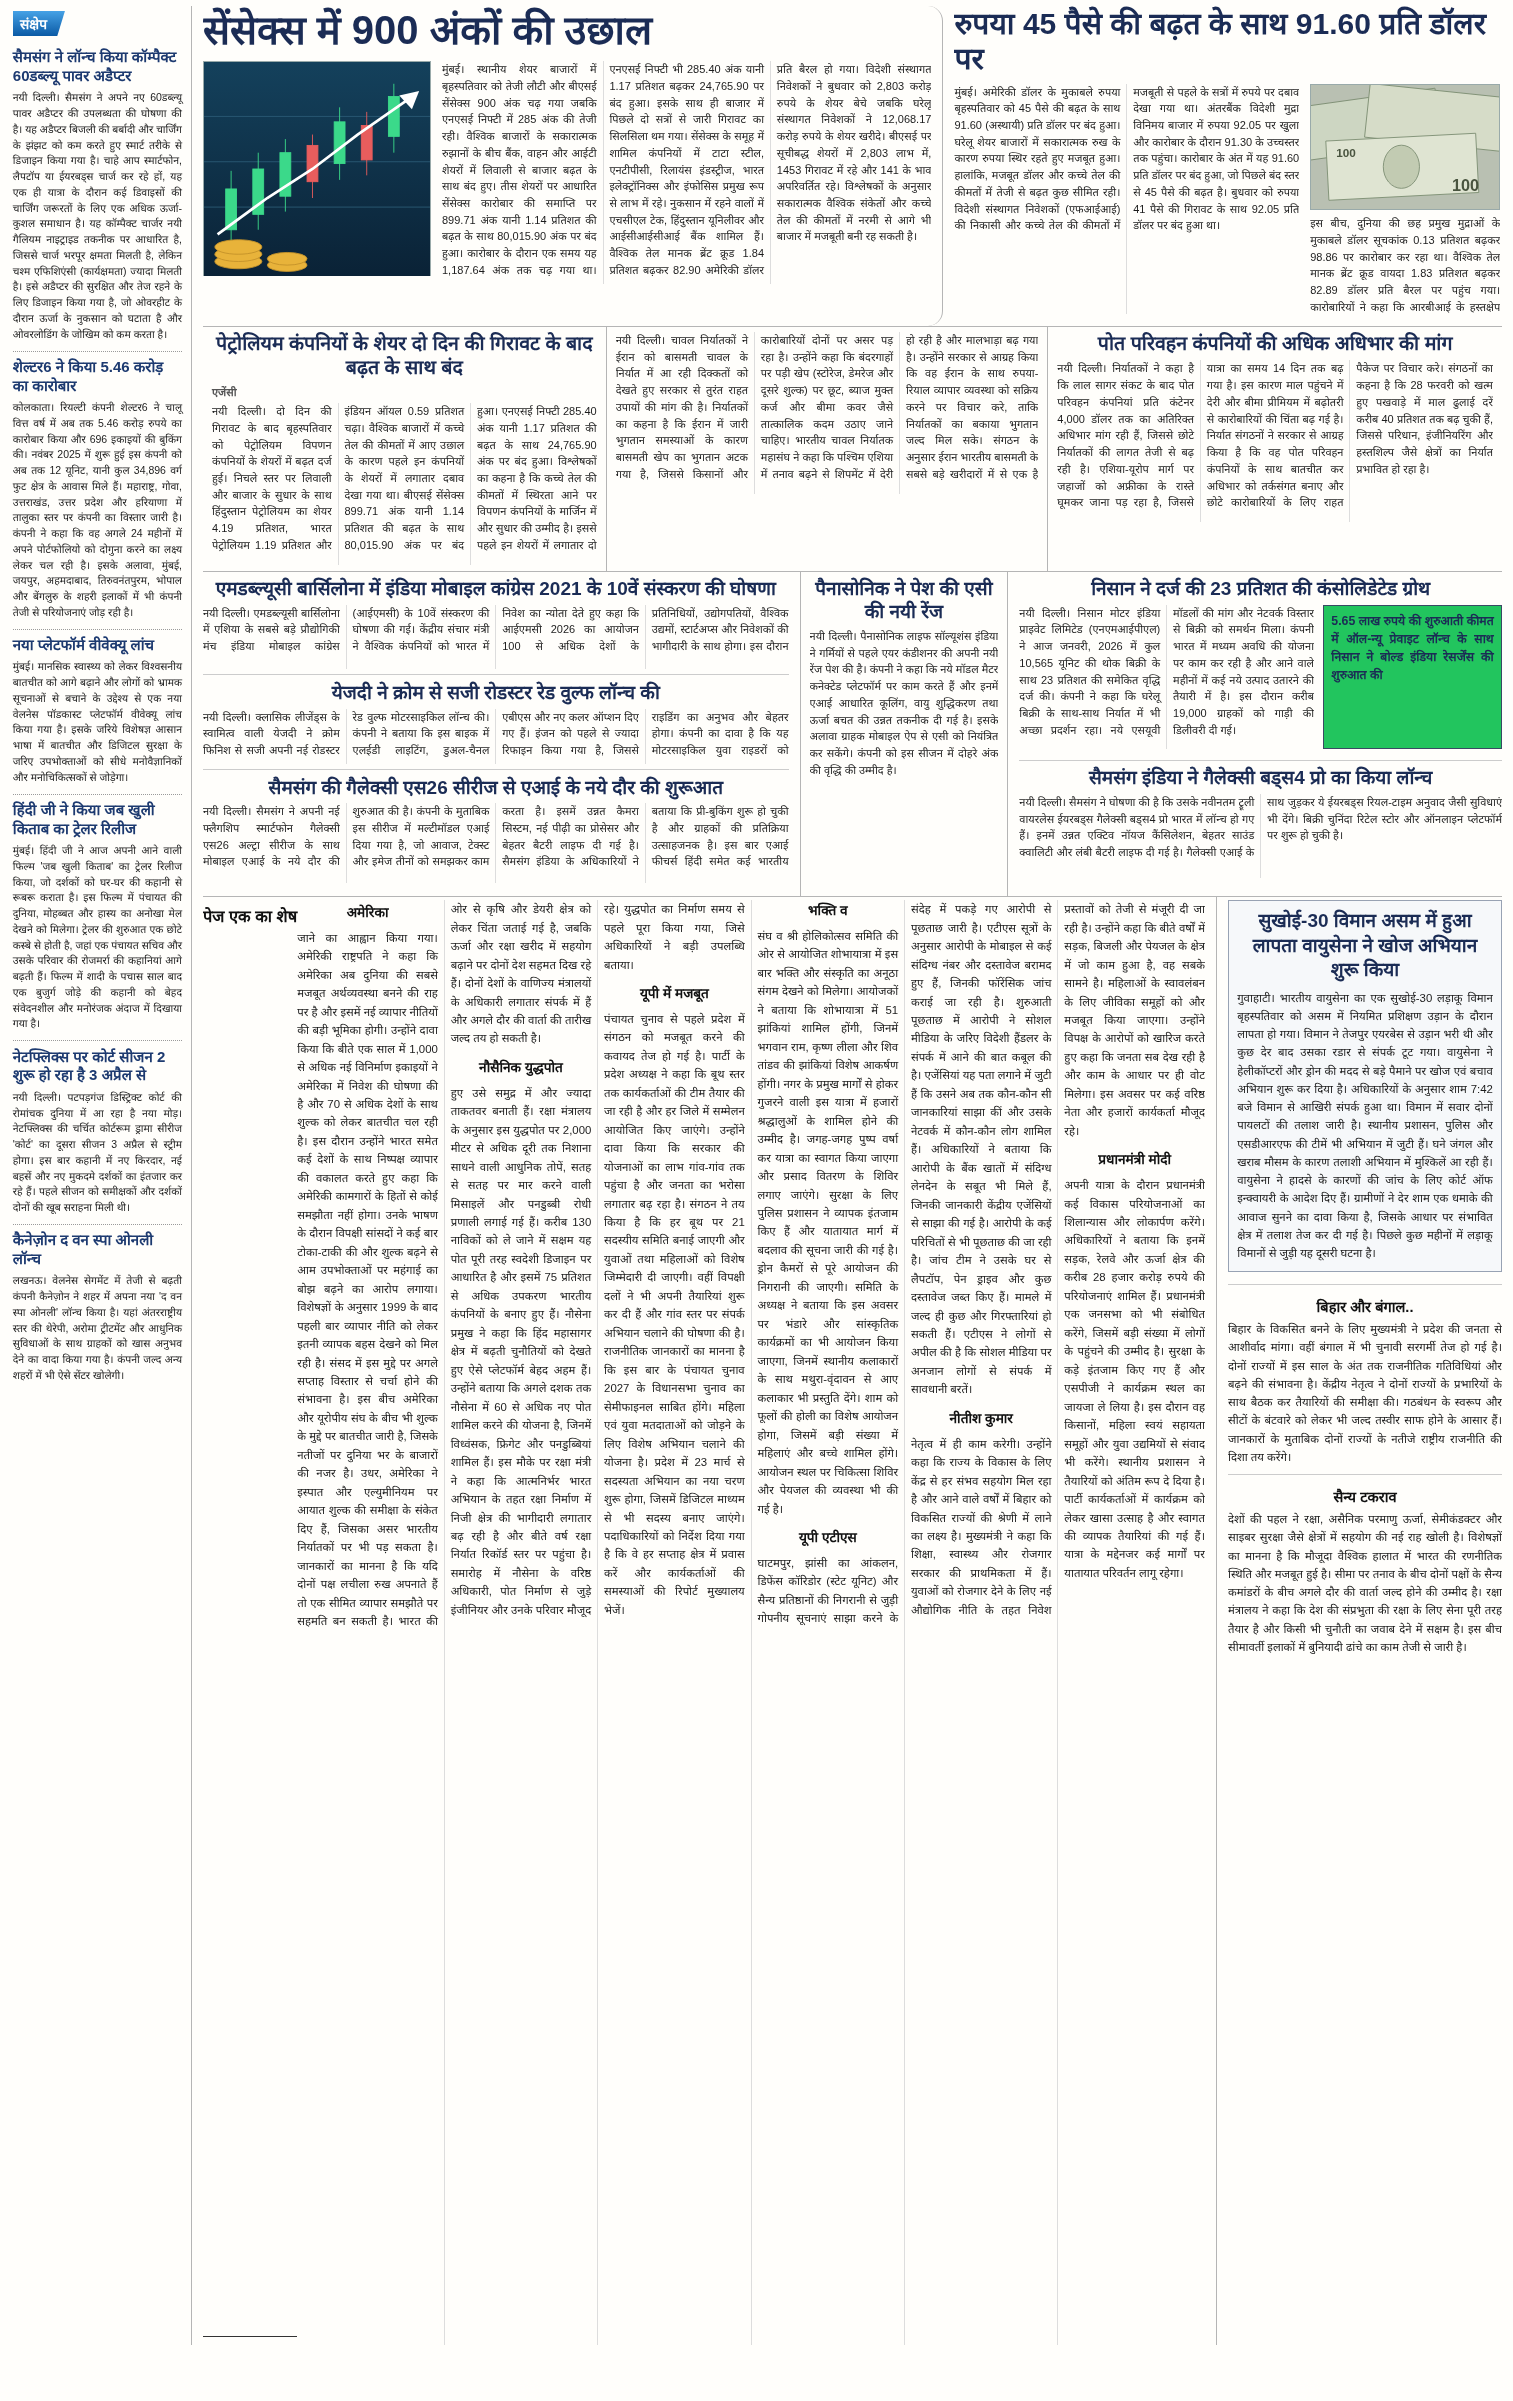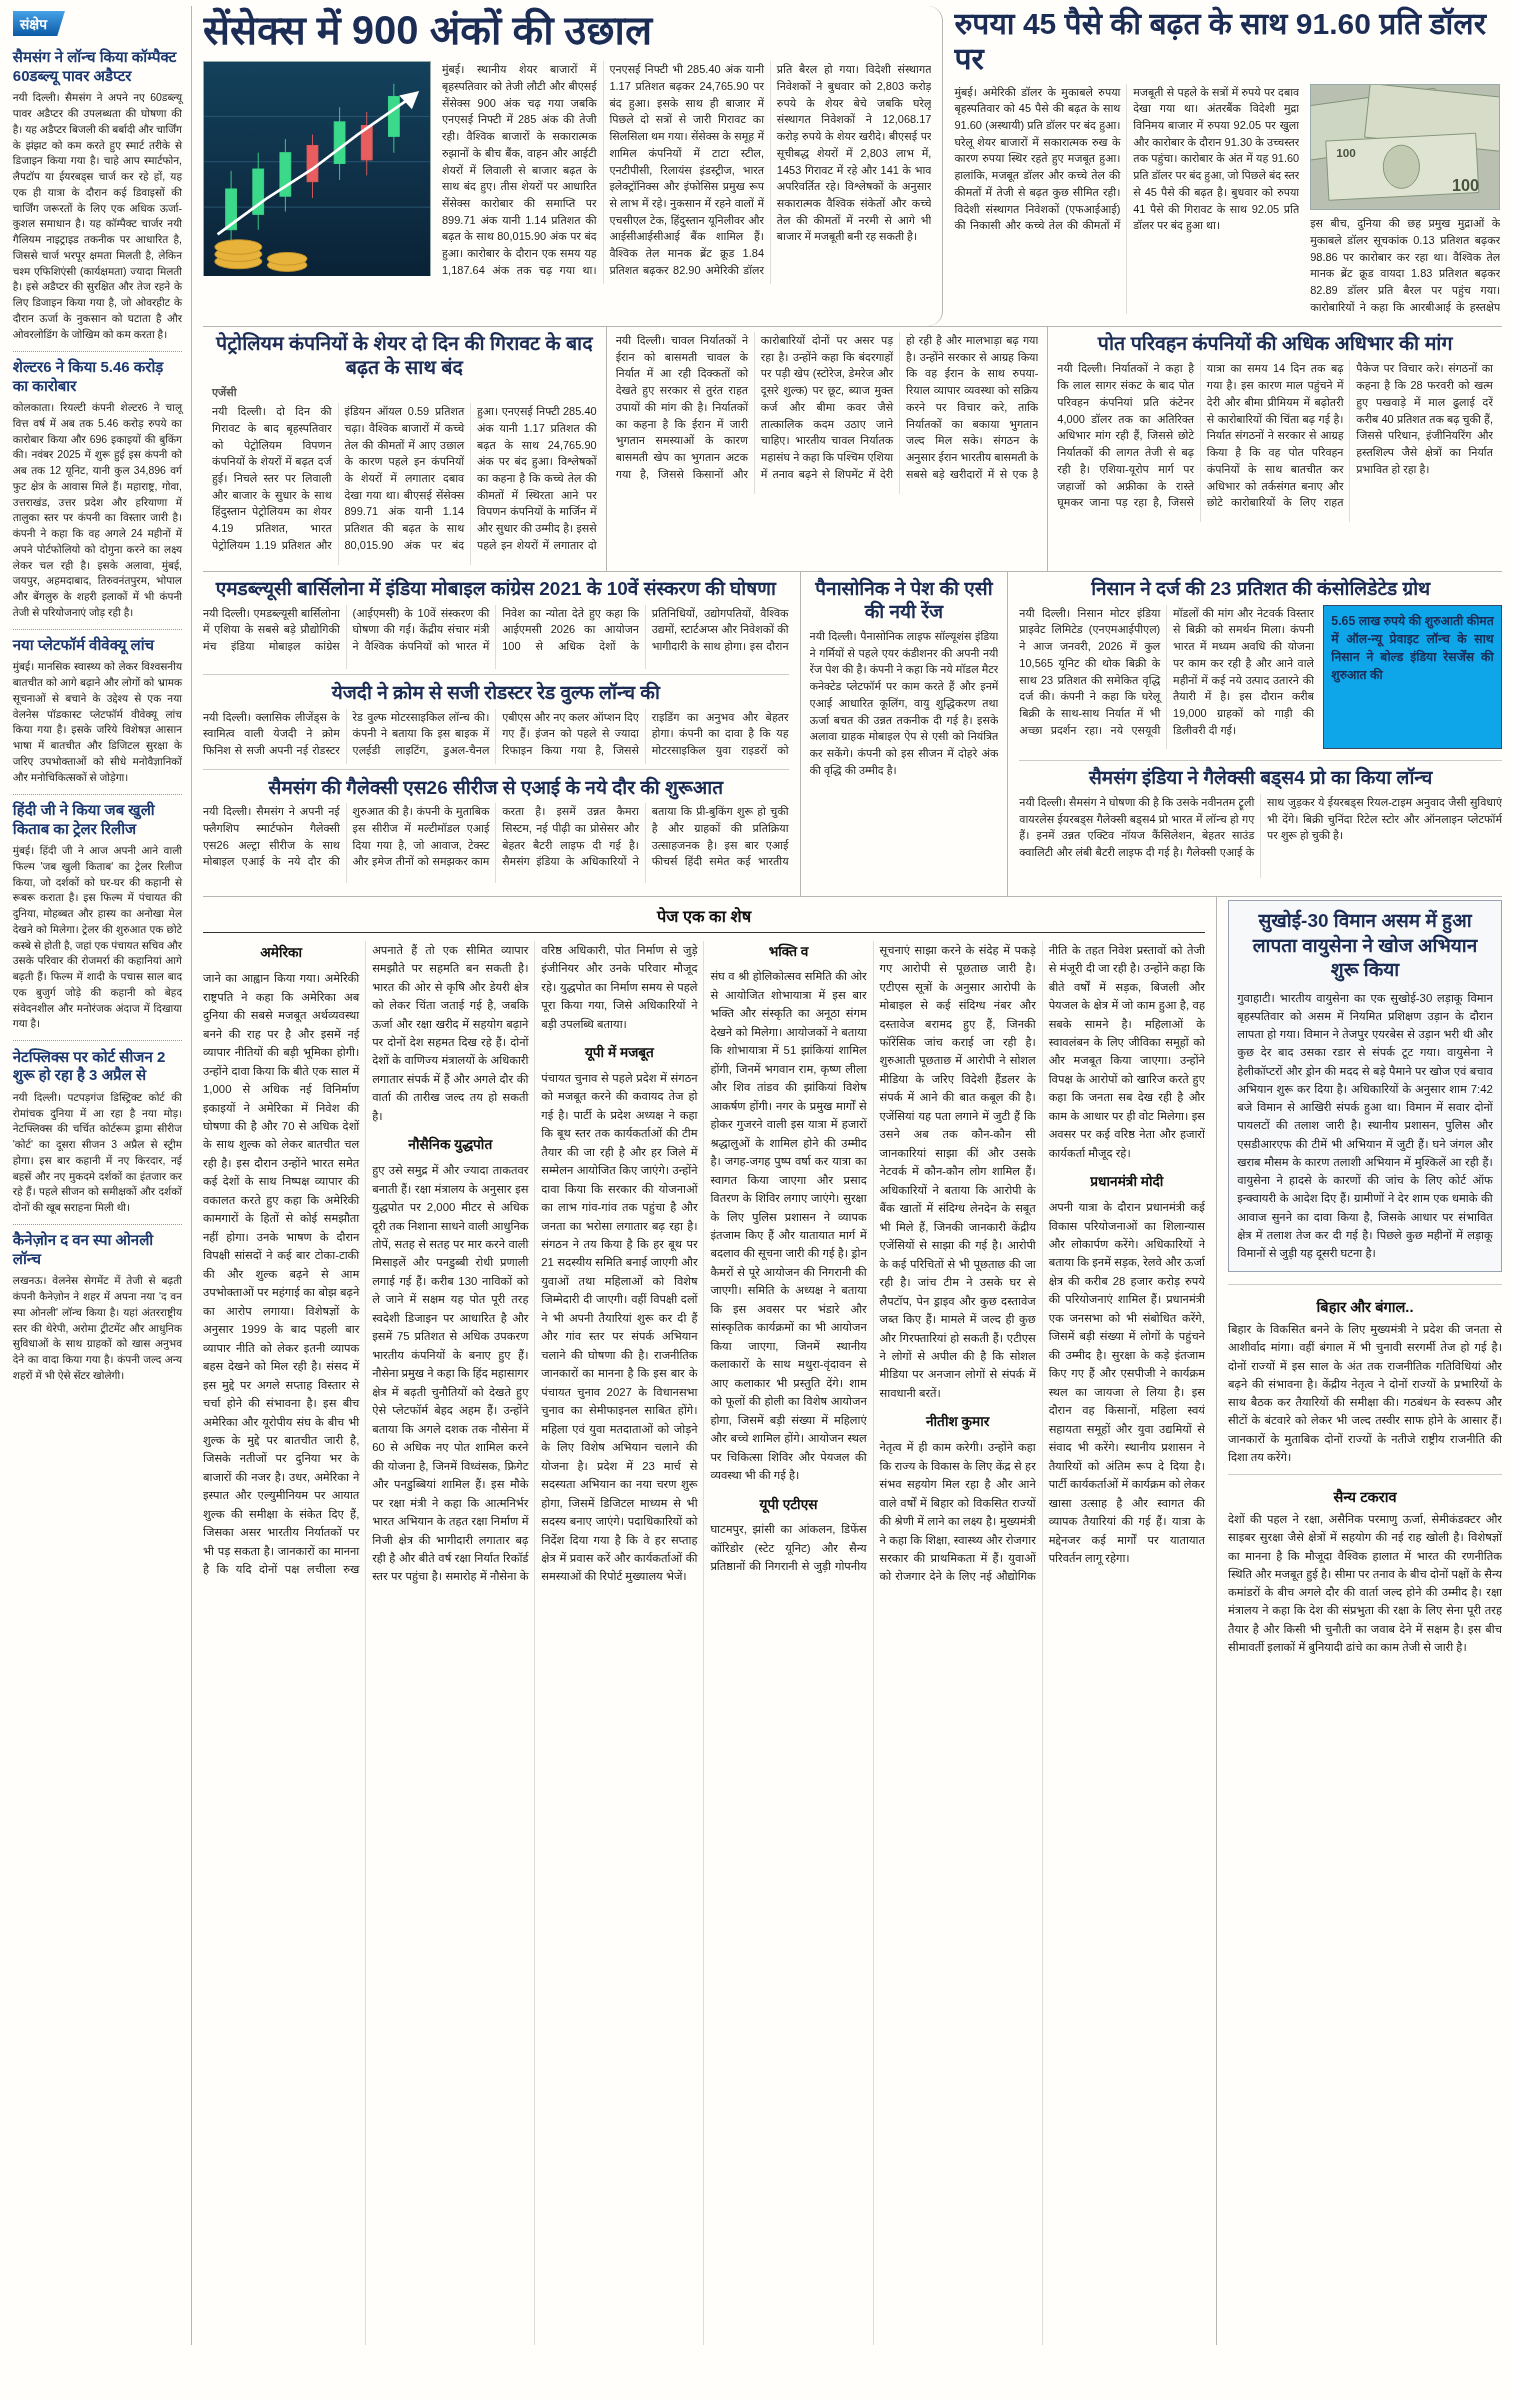--- a/index.html
+++ b/index.html
@@ -67,26 +67,26 @@
   .c-right { flex:1; padding:5.5px 0 0 11px; overflow:hidden; }
   .band-c h2 { color:#1b2c55; font-size:19px; line-height:1.22; text-align:center; margin-bottom:4.6px; }
   .c-art { border-bottom:0.9px solid #ccc; padding-bottom:5.5px; margin-bottom:5.5px; }
   .c-art:last-child { border-bottom:none; }
   .clip-70 { height:64px; overflow:hidden; }
   .clip-60 { height:55px; overflow:hidden; }
   .clip-88 { height:80px; overflow:hidden; }
   .c-mid p { height:237px; overflow:hidden; }
   .nissan-row { display:flex; gap:9px; height:144px; overflow:hidden; margin-bottom:5.5px; }
   .nissan-body { flex:1; overflow:hidden; }
-  .highlight-box { width:179px; flex:none; border:1.8px solid #3a4a63; background:#0ea5e9;
+  .highlight-box { width:179px; flex:none; border:1.8px solid #3a4a63; background:#22c55e;
     padding:7.3px; font-size:12.3px; font-weight:bold; color:#1b2c55; line-height:1.45; text-align:justify; overflow:hidden; }
   .buds-clip { height:84px; overflow:hidden; }
   
   .band-d { flex:1; display:flex; overflow:hidden; }
-  .d-left { flex:1; display:flex; flex-direction:column; padding:3.7px 11px 0 0; border-right:0.9px solid #b5b5b5; overflow:hidden; }
+  .d-left { flex:1; display:flex; flex-direction:row; padding:3.7px 11px 0 0; border-right:0.9px solid #b5b5b5; overflow:hidden; }
   .rest-header { text-align:center; font-size:16.4px; font-weight:bold; color:#111;
     border-bottom:1.8px solid #333; padding:3.7px 0 5.5px 0; margin-bottom:7.3px; }
   .rest-cols { flex:1; column-count:6; column-gap:12.8px; column-rule:0.9px solid #ddd;
     font-size:11.4px; line-height:1.62; text-align:justify; overflow:hidden; }
   .rest-section h4 { text-align:center; font-size:13.7px; color:#111; margin:1.8px 0 4.6px 0; }
   .rest-section { margin-bottom:9px; }
   .d-right { width:285px; flex:none; padding:3.7px 0 0 11px; overflow:hidden; }
   .sukhoi { border:0.9px solid #98a2b3; background:#f6f8fa; padding:8.2px; margin-bottom:12px; }
   .sukhoi h2 { color:#1b2c55; font-size:19px; line-height:1.28; text-align:center; margin-bottom:6.4px; }
   .d-right h3 { font-size:14.6px; color:#111; text-align:center; margin:5.5px 0 4.6px 0; }

